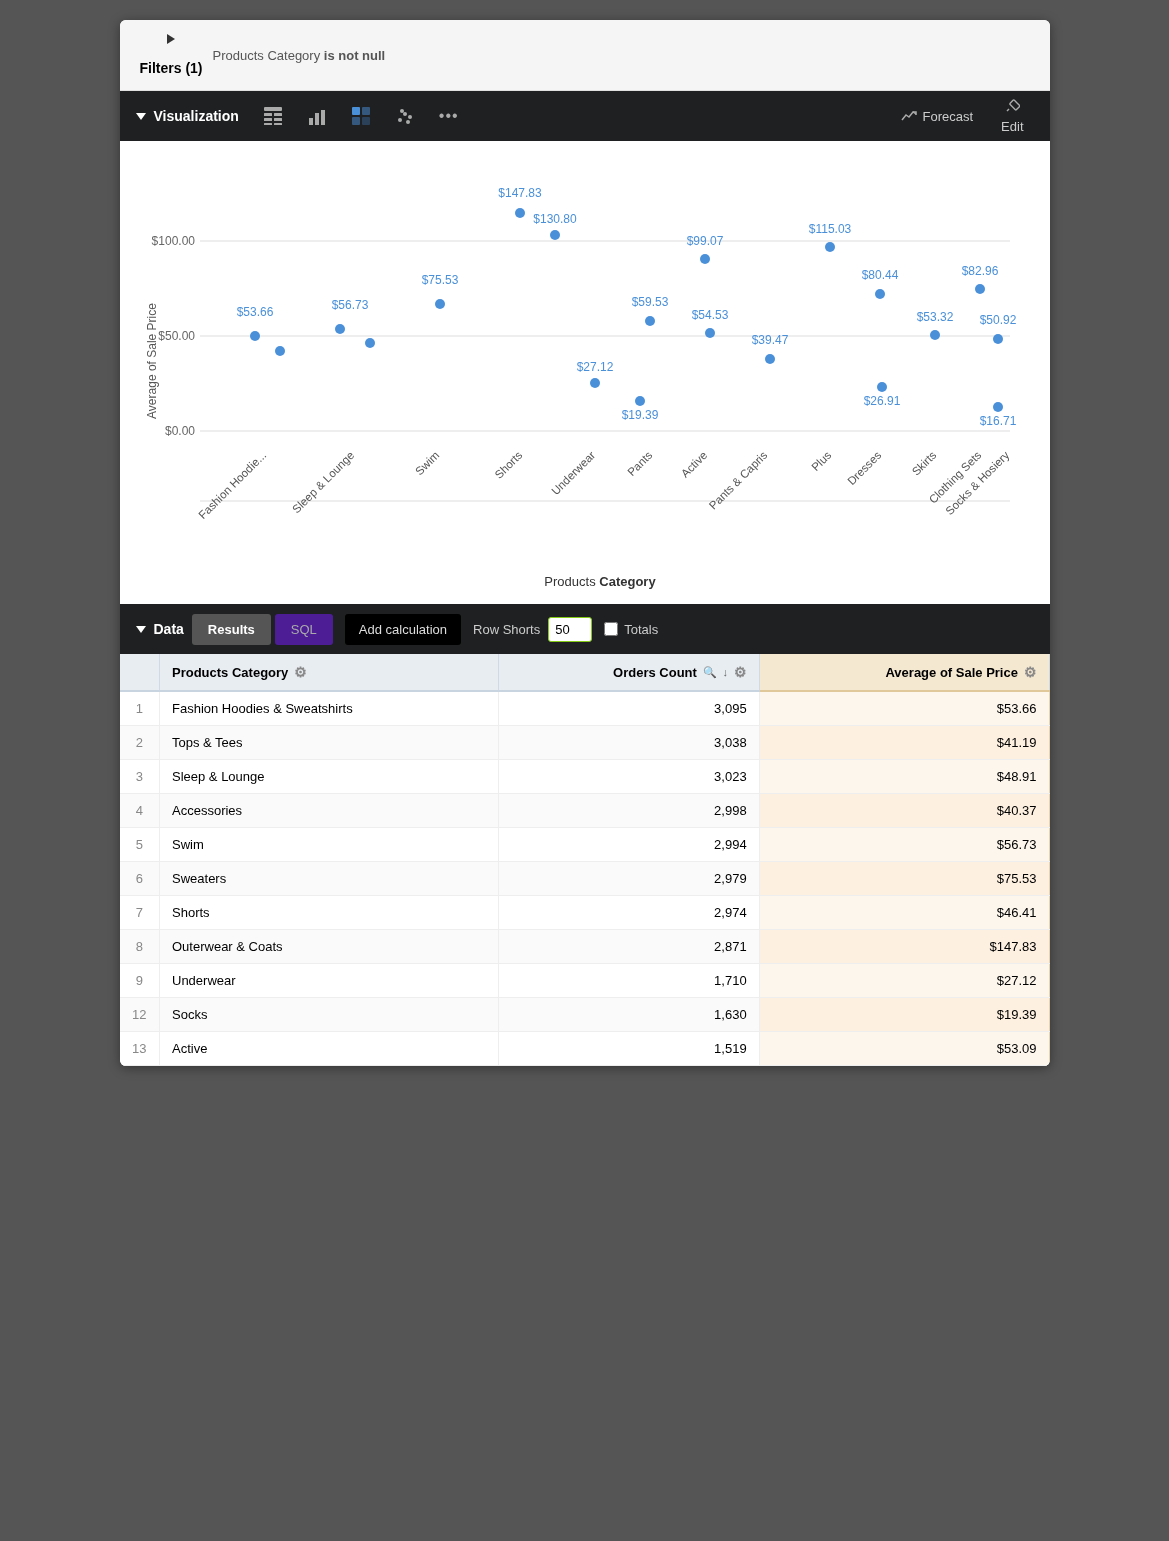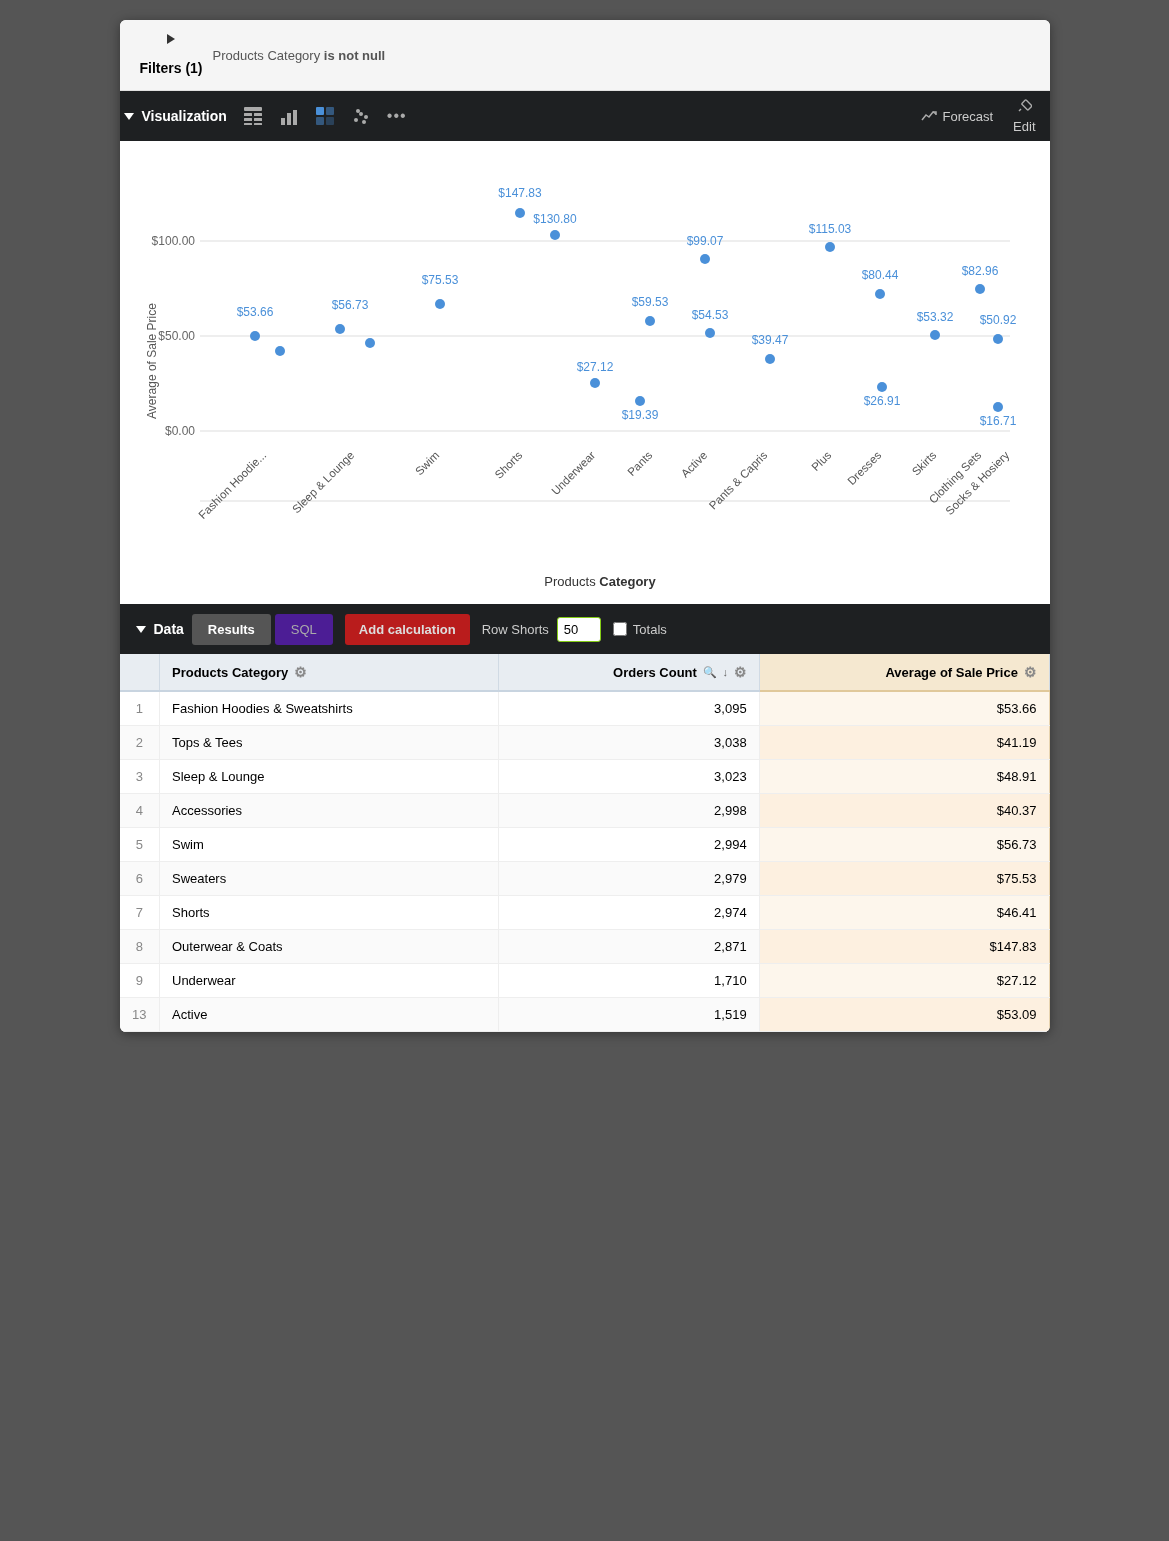--- a/index.html
+++ b/index.html
@@ -48,22 +48,23 @@
       color: #555;
       font-size: 13px;
     }
     .filter-chip strong { font-weight: 600; }
 
     
     .viz-toolbar {
       background: #1e2022;
       display: flex;
       align-items: center;
-      padding: 0 4px;
+      padding: 0 16px;
       height: 50px;
+      gap: 8px;
     }
     .viz-toolbar .section-title {
       color: #fff;
       font-weight: 600;
       font-size: 14px;
       display: flex;
       align-items: center;
       gap: 8px;
       margin-right: 8px;
     }
@@ -153,29 +154,28 @@
       cursor: pointer;
       font-size: 13px;
       border-radius: 3px;
     }
     .tab-btn.active {
       background: #555;
       color: #fff;
       font-weight: 700;
     }
     .add-calc-btn {
-      background: #b91c1c;
+      background: #000000;
       border: none;
       color: #ddd;
       padding: 8px 14px;
       cursor: pointer;
       font-size: 13px;
       border-radius: 3px;
       margin-left: 8px;
-      font-weight: bold;
     }
     .row-limit-label {
       color: #ccc;
       font-size: 13px;
       margin-left: 8px;
     }
     .row-limit-input {
       width: 44px;
       padding: 4px 6px;
       border: 1px solid #84cc16;
@@ -536,20 +536,26 @@
       <td class="count-col">2,871</td>
       <td class="count-col avg-col">$147.83</td>
     </tr>
           <tr>
       <td class="row-num">9</td>
       <td>Underwear</td>
       <td class="count-col">1,710</td>
       <td class="count-col avg-col">$27.12</td>
     </tr>
           <tr>
+      <td class="row-num">12</td>
+      <td>Socks</td>
+      <td class="count-col">1,630</td>
+      <td class="count-col avg-col">$19.39</td>
+    </tr>
+          <tr>
       <td class="row-num">13</td>
       <td>Active</td>
       <td class="count-col">1,519</td>
       <td class="count-col avg-col">$53.09</td>
     </tr>
         </tbody>
     </table>
   </div>
 
 </div>

